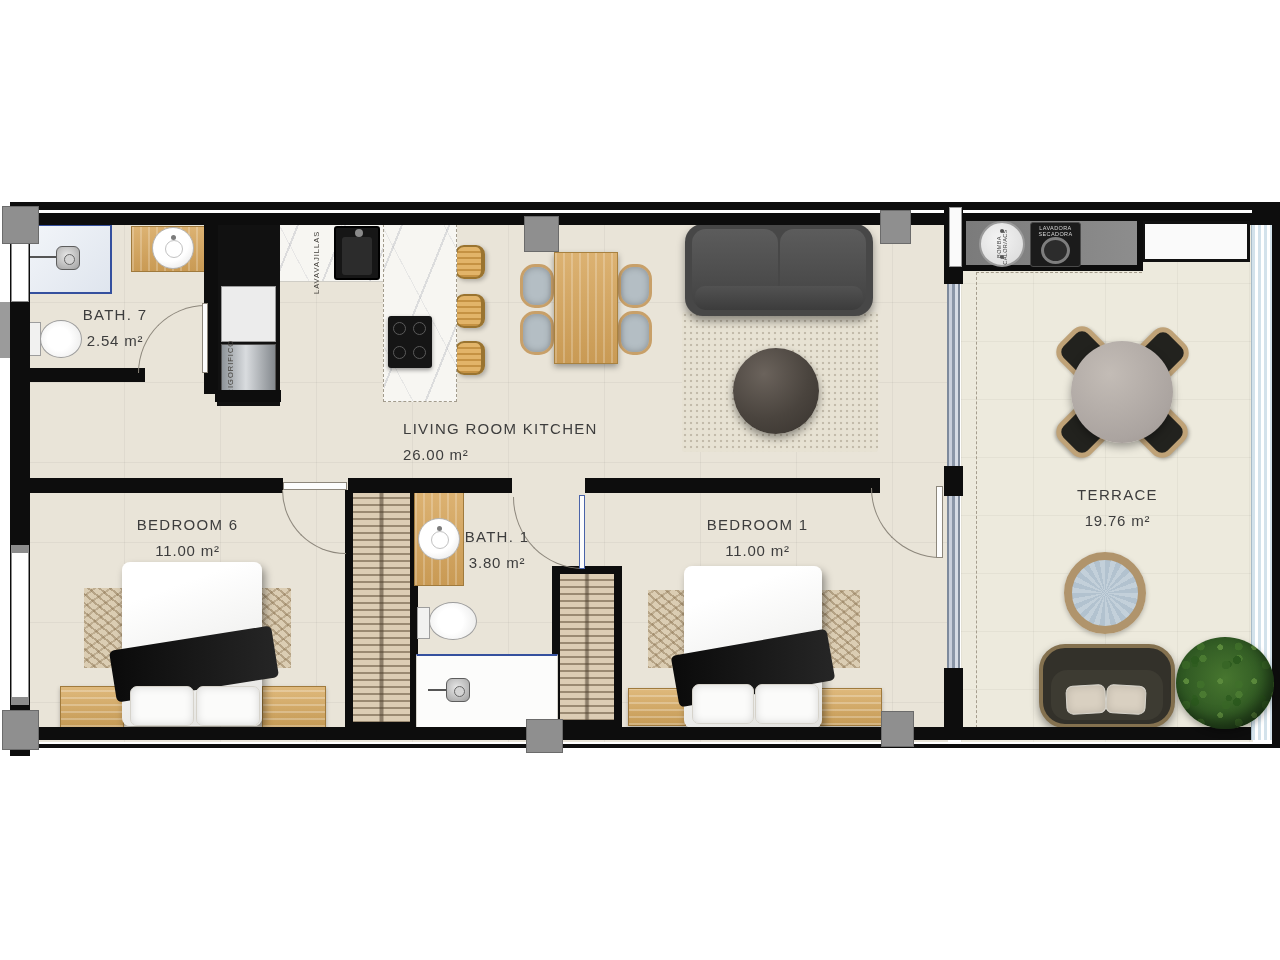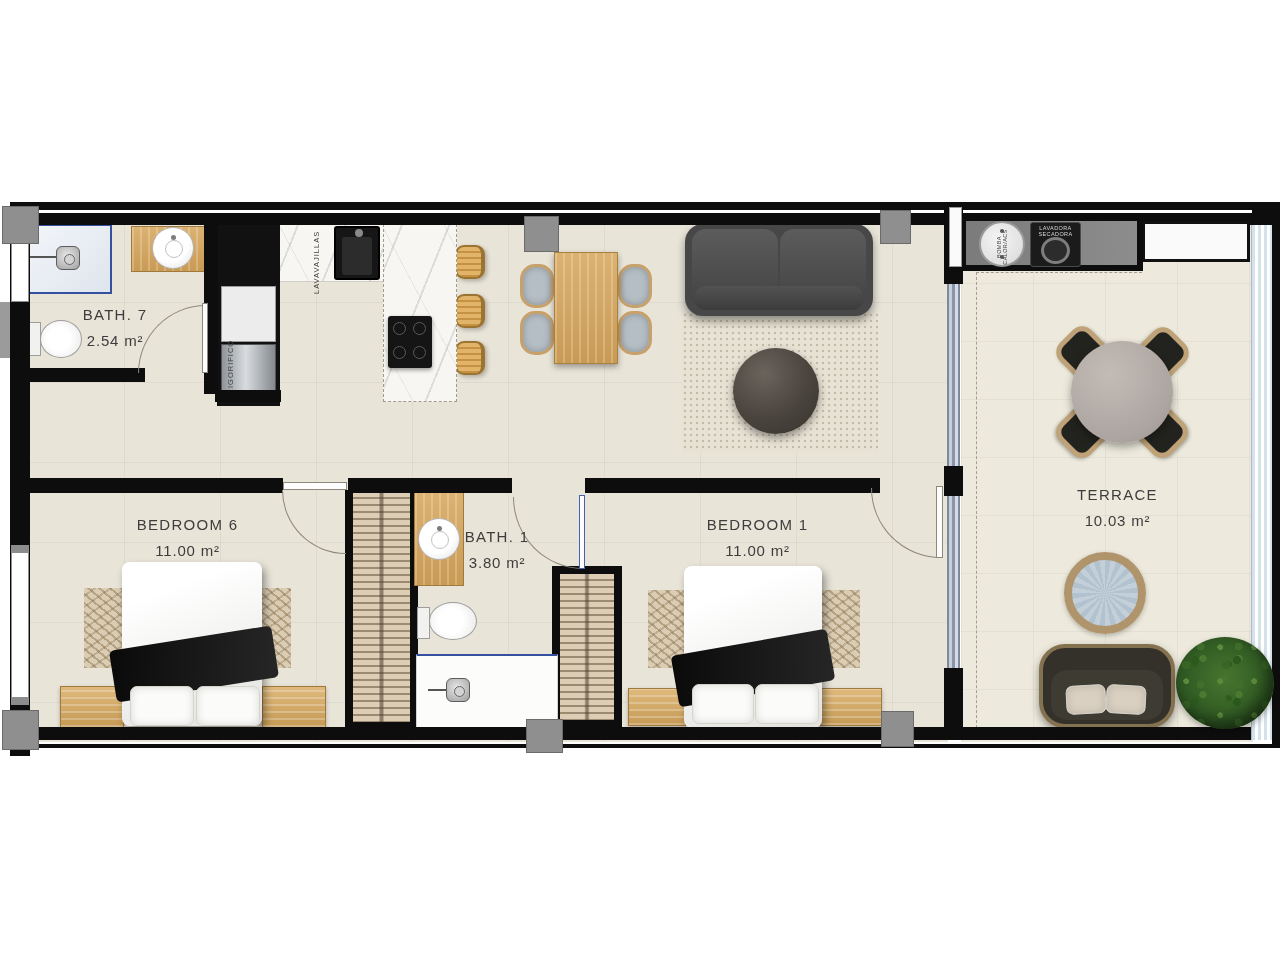--- a/index.html
+++ b/index.html
@@ -260,29 +260,31 @@
 <div class="arc arc-bl" style="left:513px;top:497px;width:70px;height:72px"></div>
 
 <div class="leaf" style="left:936px;top:486px;width:7px;height:72px"></div>
 <div class="arc arc-bl" style="left:871px;top:488px;width:70px;height:70px"></div>
 
 <div class="roomlabel" style="left:50px;top:302px;width:130px">
   <span class="nm">BATH. 7</span>
   <span class="ar">2.54 m²</span>
 </div>
 <div class="roomlabel" style="left:403px;top:416px;width:260px;text-align:left">
+  <span class="nm">LIVING ROOM KITCHEN</span>
+  <span class="ar">26.00 m²</span>
 </div>
 <div class="roomlabel" style="left:105px;top:512px;width:165px">
   <span class="nm">BEDROOM 6</span>
   <span class="ar">11.00 m²</span>
 </div>
 <div class="roomlabel" style="left:432px;top:524px;width:130px">
   <span class="nm">BATH. 1</span>
   <span class="ar">3.80 m²</span>
 </div>
 <div class="roomlabel" style="left:675px;top:512px;width:165px">
   <span class="nm">BEDROOM 1</span>
   <span class="ar">11.00 m²</span>
 </div>
 <div class="roomlabel" style="left:1045px;top:482px;width:145px">
   <span class="nm">TERRACE</span>
-  <span class="ar">10.03 m²</span>
+  <span class="ar">19.76 m²</span>
 </div>
 
 </body></html>

